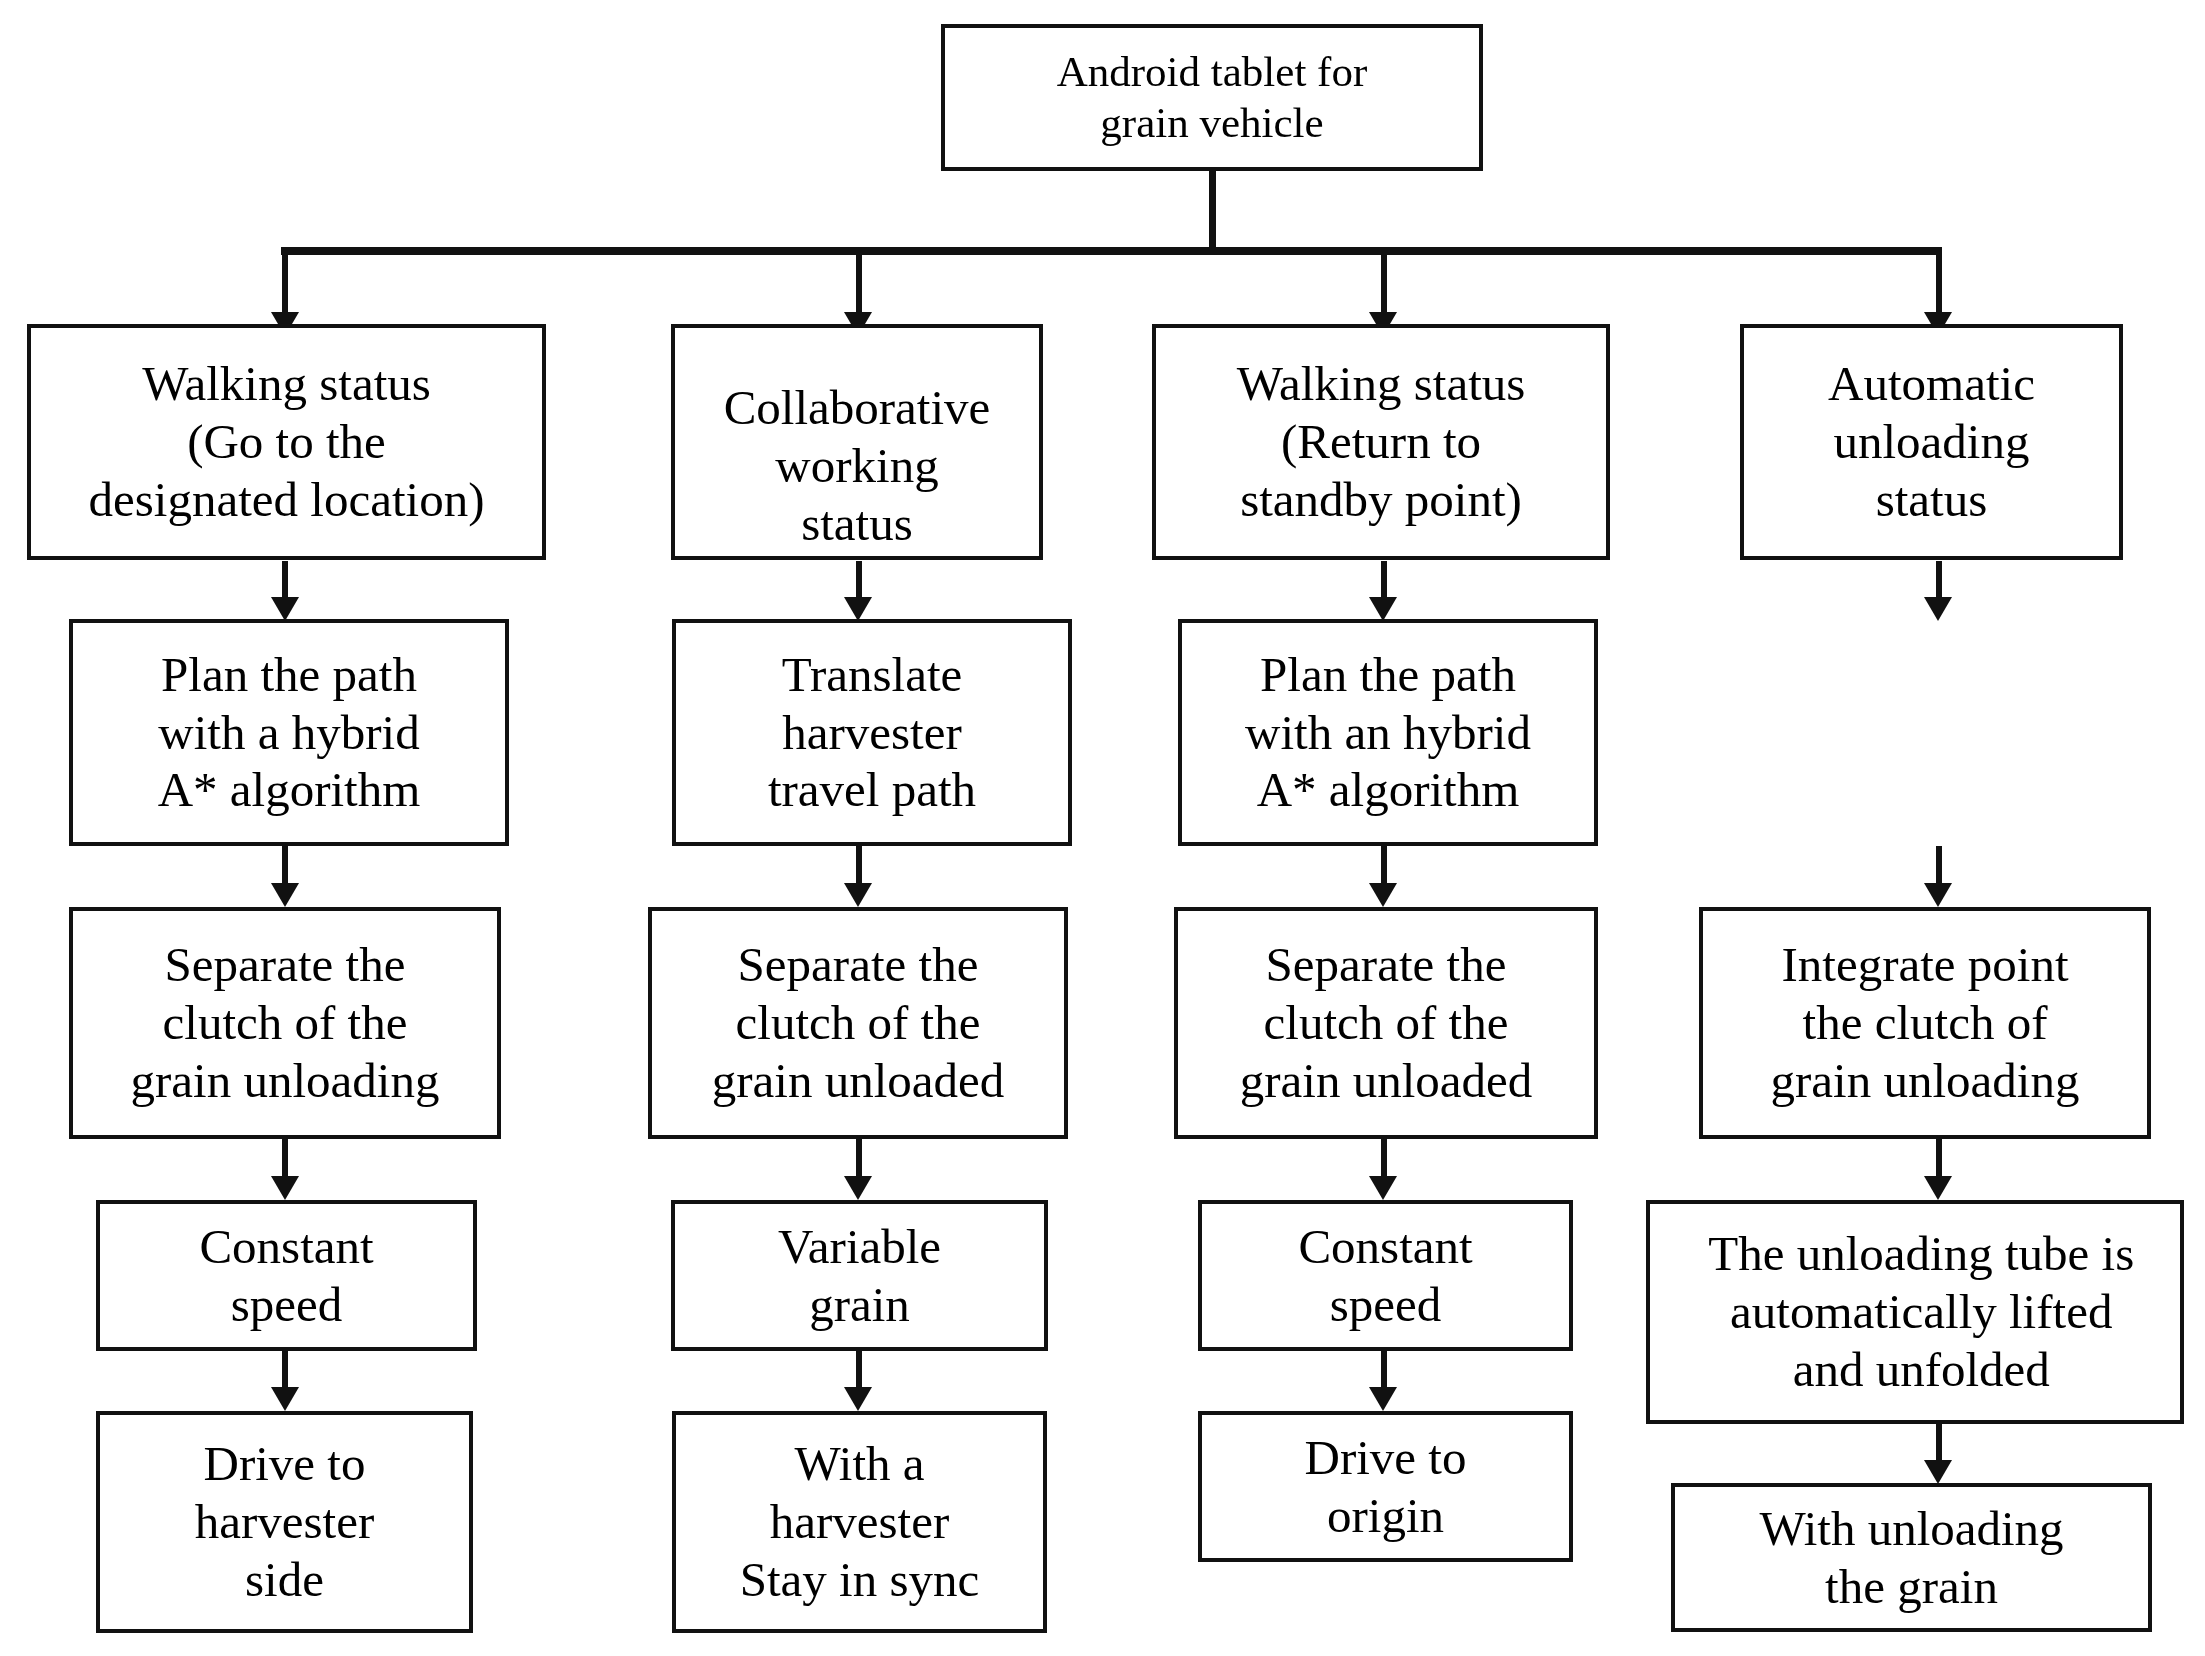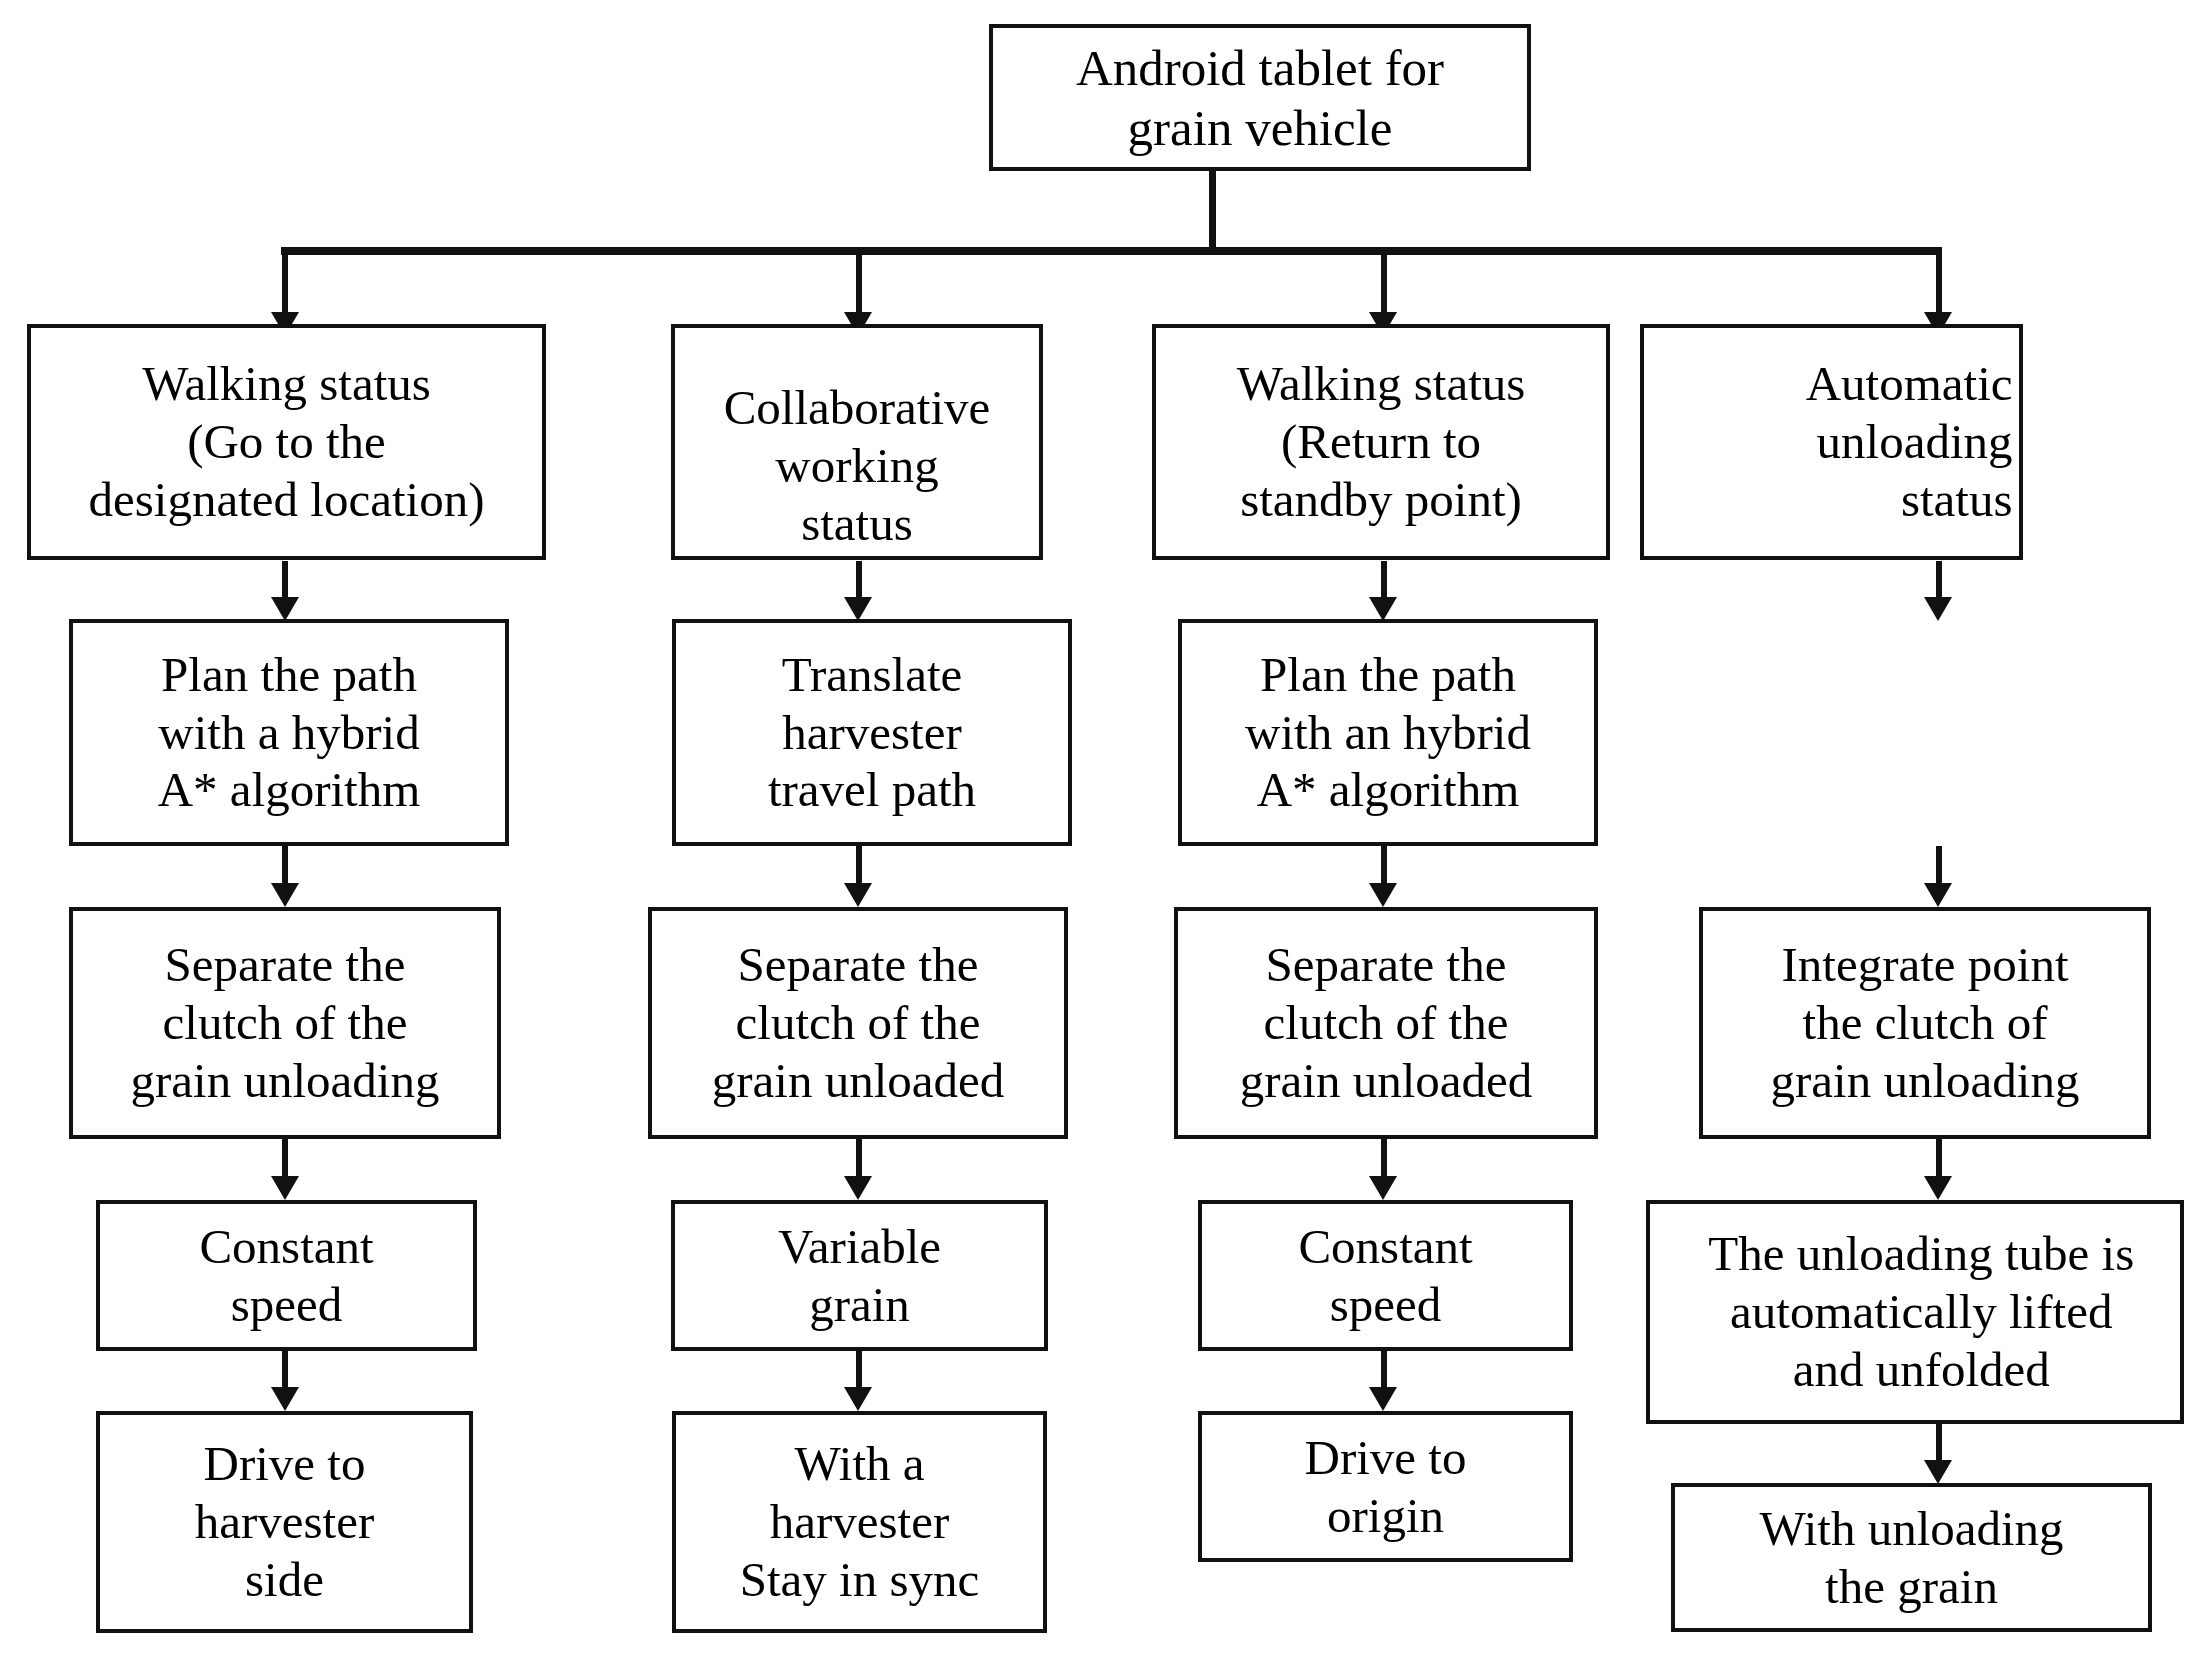--- a/index.html
+++ b/index.html
@@ -28,22 +28,21 @@
     line-height: 1.18;
     padding: 3.3px 6.5px;
     white-space: pre-line;
   }
   .node-label {
     display: block;
     width: 100%;
     white-space: pre-line;
   }
   .root-node {
-    font-size: 51px;
-    margin-left: 48px;
+    font-size: 43px;
   }
   .lvl-node {
     font-size: 49px;
   }
   .connector {
     position: absolute;
     background: #111111;
   }
   .v-line { width: 5.7px; }
   .h-line { height: 7.3px; }
@@ -184,21 +183,21 @@
 speed</span>
   </div>
   <div class="connector v-line" style="left:1381px; top:1350px; width:5.7px; height:42px;"></div>
   <div class="arrow-head" style="left:1369px; top:1387px;"></div>
 
   <div class="node lvl-node" style="left:1198px; top:1411px; width:375px; height:151px;">
     <span class="node-label">Drive to
 origin</span>
   </div>
 
-  <div class="node lvl-node" style="left:1640px; top:324px; width:383px; height:236px;text-align:right;">
+  <div class="node lvl-node" style="left:1740px; top:324px; width:383px; height:236px;">
     <span class="node-label">Automatic
 unloading
 status</span>
   </div>
   <div class="connector v-line" style="left:1936px; top:561px; width:5.7px; height:42px;"></div>
   <div class="arrow-head" style="left:1924px; top:597px;"></div>
 
   <div class="connector v-line" style="left:1936px; top:846px; width:5.7px; height:42px;"></div>
   <div class="arrow-head" style="left:1924px; top:883px;"></div>
 

